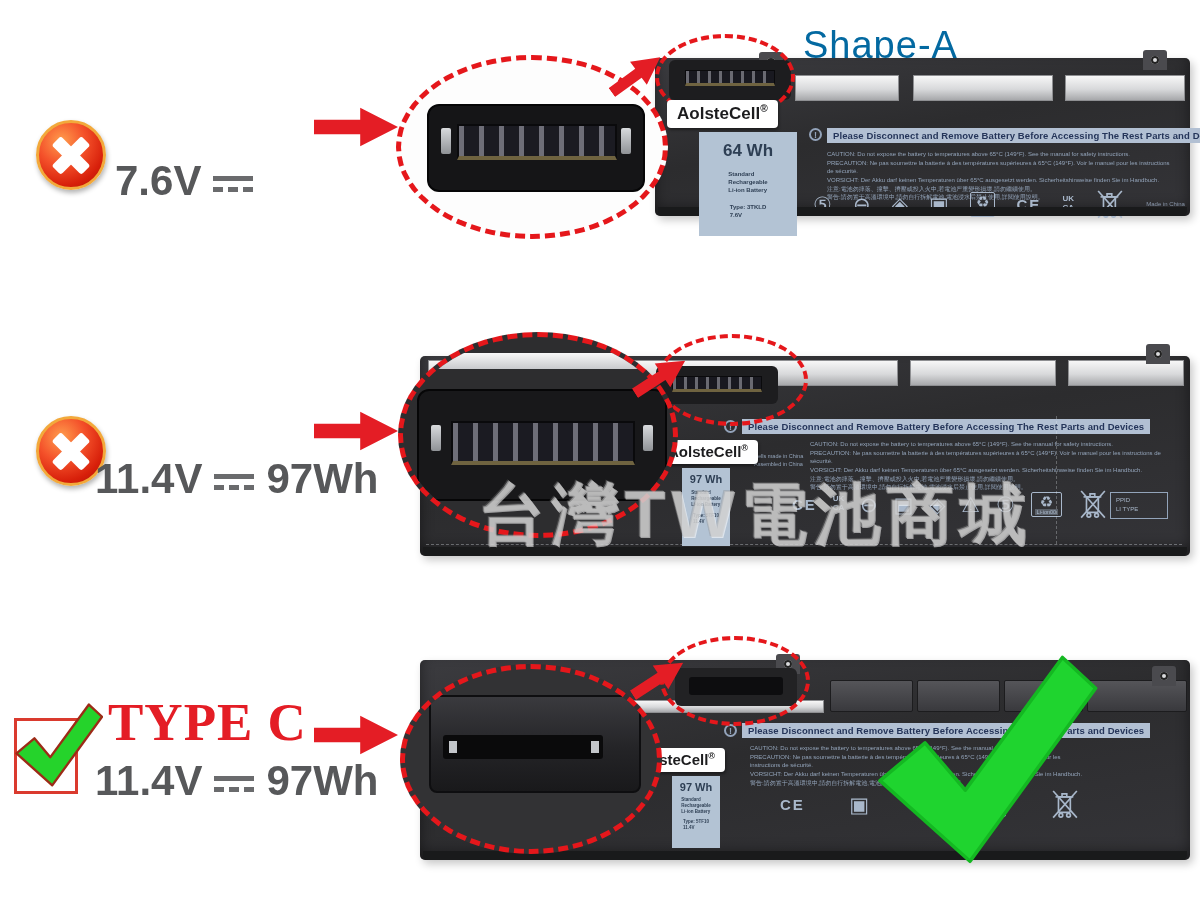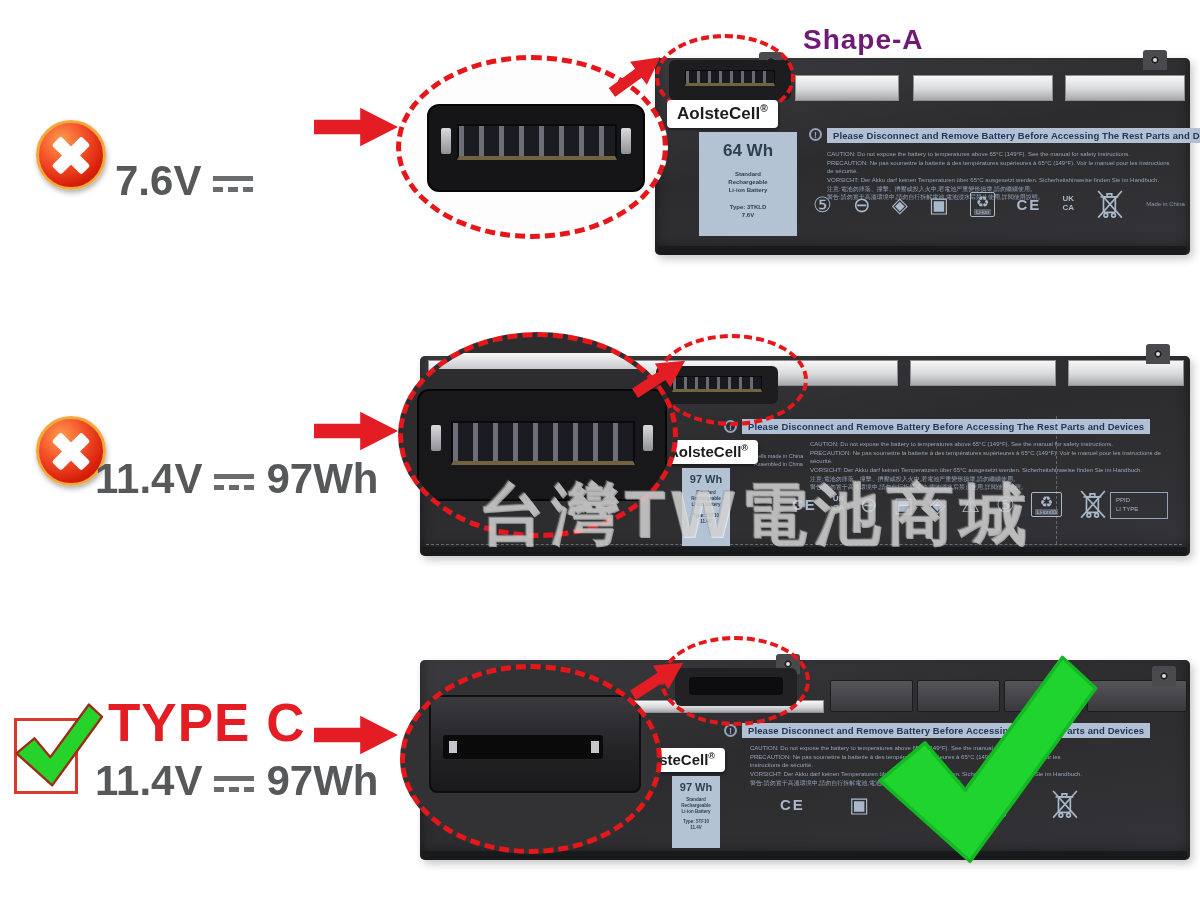--- a/index.html
+++ b/index.html
@@ -14,35 +14,35 @@
   .xicon .b1,.xicon .b2{position:absolute;left:50%;top:50%;width:42px;height:13px;margin:-6.5px 0 0 -21px;
          background:#fff;border-radius:3px;}
   .xicon .b1{transform:rotate(45deg);} .xicon .b2{transform:rotate(-45deg);}
   #x1{left:36px;top:120px;} #x2{left:36px;top:416px;}
 
   #checkbox{position:absolute;left:14px;top:718px;width:64px;height:76px;background:#fff;
             border:3px solid #da3a2e;}
   #checkbox svg{position:absolute;left:-8px;top:-22px;width:94px;height:90px;}
 
   .type-label{position:absolute;font-size:53px;font-weight:bold;color:#e41d25;letter-spacing:1px;line-height:1;}
-  #t1{left:112px;top:94px;} #t2{left:108px;top:394px;} #t3{left:108px;top:696px;}
+  #t1{left:112px;top:94px;} #t2{left:108px;top:394px;} #t3{left:108px;top:696px;font-family:Liberation Serif, serif;}
 
   .bigarrow{position:absolute;width:84px;height:46px;background:#e41d25;
             clip-path:polygon(0 34%,55% 34%,55% 8%,100% 50%,55% 92%,55% 66%,0 66%);}
   #ar1{left:314px;top:104px;} #ar2{left:314px;top:408px;} #ar3{left:314px;top:712px;}
 
   .spec{position:absolute;display:flex;align-items:center;gap:10px;
         font-size:42px;font-weight:bold;color:#57585a;line-height:1;}
   #s1{left:115px;top:160px;} #s2{left:95px;top:458px;} #s3{left:95px;top:760px;}
   .dc{display:inline-flex;flex-direction:column;gap:6px;width:40px;margin:6px 2px 0;}
   .dc i{display:block;height:0;border-top:5px solid #6a6b6d;}
   .dc i.d{border-top-style:dashed;}
 
   
-  .shape{position:absolute;font-size:28px;font-weight:bold;color:#701a75;letter-spacing:1px;line-height:1;}
+  .shape{position:absolute;font-size:38px;font-weight:normal;color:#0369a1;letter-spacing:1px;line-height:1;}
   #sh1{left:803px;top:26px;} #sh2{left:822px;top:330px;} #sh3{left:818px;top:632px;}
 
   
   .closeup{position:absolute;border:5px dashed #e5171b;border-radius:50%;overflow:hidden;z-index:3;}
   #cua{left:396px;top:55px;width:272px;height:184px;background:#fdfdfd;}
   #cub{left:398px;top:332px;width:280px;height:206px;background:#2d2d2f;}
   #cuc{left:400px;top:664px;width:262px;height:190px;background:#323234;}
   .cu-sv{position:absolute;left:0;right:0;top:16px;height:16px;
          background:linear-gradient(#f7f7f7,#c9cacd);}
   .cu-conn{position:absolute;background:#151517;border-radius:12px;border:2px solid #060607;}
@@ -64,21 +64,21 @@
   .smarrow{position:absolute;width:60px;height:34px;background:#e41d25;z-index:4;
            clip-path:polygon(0 34%,55% 34%,55% 8%,100% 50%,55% 92%,55% 66%,0 66%);}
   #ara{left:606px;top:58px;transform:rotate(-36deg);}
   #arb{left:630px;top:360px;transform:rotate(-33deg);}
   #arc{left:628px;top:662px;transform:rotate(-33deg);}
 
   
   .battery{position:absolute;background:linear-gradient(170deg,#3b3b3f 0%,#2c2c2e 45%,#343438 100%);
            border-radius:5px;z-index:1;
            box-shadow:inset 0 -8px 14px rgba(0,0,0,.45),3px 4px 8px rgba(0,0,0,.22);}
-  #ba{left:655px;top:58px;width:535px;height:197px;}
+  #ba{left:655px;top:58px;width:535px;height:158px;}
   #bb{left:420px;top:356px;width:770px;height:200px;}
   #bc{left:420px;top:660px;width:770px;height:200px;}
 
   .silver{position:absolute;height:26px;background:linear-gradient(#f7f7f7,#d8d9db 55%,#a7a8ab);
           border:1px solid #8e8f92;}
   #ba .sv1{left:140px;top:17px;width:104px;} #ba .sv2{left:258px;top:17px;width:140px;}
   #ba .sv3{left:410px;top:17px;width:120px;}
   #bb .sv1{left:8px;top:4px;width:470px;} #bb .sv2{left:490px;top:4px;width:146px;}
   #bb .sv3{left:648px;top:4px;width:116px;}
   #bc .sv1{left:8px;top:40px;width:396px;height:13px;}
@@ -109,21 +109,21 @@
   #bb .ell{left:236px;top:-22px;width:152px;height:92px;}
   #bc .ell{left:240px;top:-24px;width:150px;height:90px;}
 
   .brand{position:absolute;background:#fff;border-radius:4px;padding:3px 10px 4px;font-weight:bold;
          color:#1c1c1e;box-shadow:1px 2px 3px rgba(0,0,0,.4);z-index:5;white-space:nowrap;}
   .brand sup{font-size:60%;}
   #ba .brand{left:12px;top:42px;font-size:17px;}
   #bb .brand{left:238px;top:84px;font-size:15px;}
   #bc .brand{left:205px;top:88px;font-size:15px;}
 
-  .whl{position:absolute;background:#b3c3d4;color:#2e3f54;text-align:center;display:flex;
+  .whl{position:absolute;background:#b3c3d4;color:#2e3f54;display:flex;
        flex-direction:column;align-items:center;z-index:5;}
   .whl .big{font-weight:bold;} .whl .sm{font-weight:bold;line-height:1.35;white-space:pre-line;}
   #ba .whl{left:44px;top:74px;width:98px;height:104px;gap:9px;padding:9px 4px;}
   #ba .whl .big{font-size:17px;} #ba .whl .sm{font-size:6px;}
   #bb .whl{left:262px;top:112px;width:48px;height:78px;gap:5px;padding:5px 2px;}
   #bb .whl .big{font-size:11px;} #bb .whl .sm{font-size:4.5px;}
   #bc .whl{left:252px;top:116px;width:48px;height:72px;gap:4px;padding:5px 2px;}
   #bc .whl .big{font-size:11px;} #bc .whl .sm{font-size:4.5px;}
 
   .info{position:absolute;width:13px;height:13px;border:2px solid #93a3ba;border-radius:50%;

